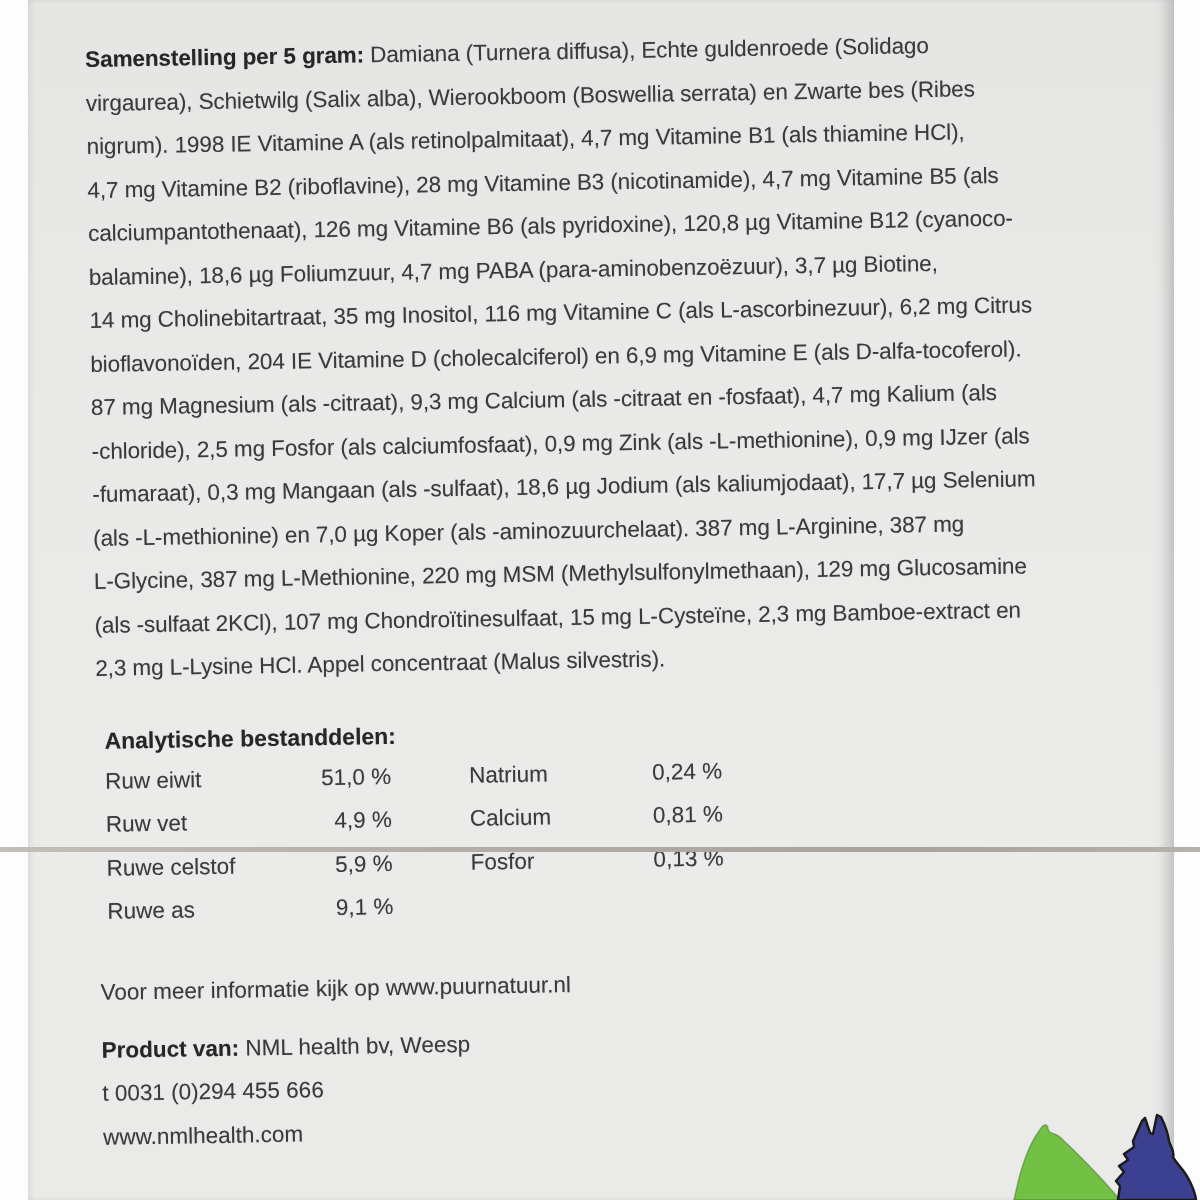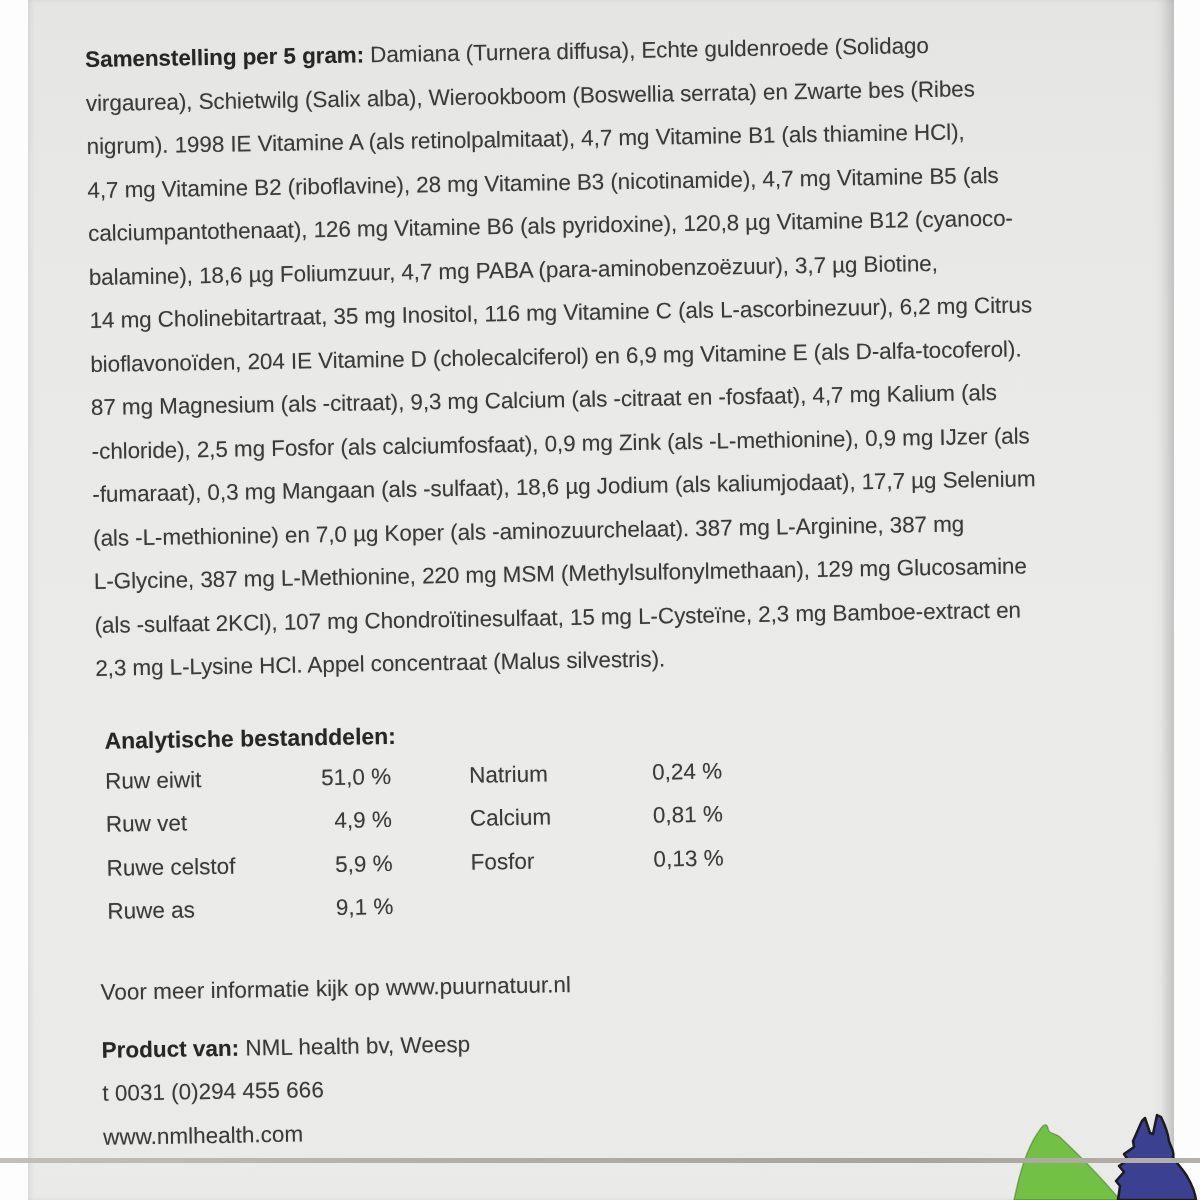--- a/index.html
+++ b/index.html
@@ -1,21 +1,21 @@
 <!DOCTYPE html>
 <html><head>
 <meta charset="utf-8">
 <style>
   html,body{margin:0;padding:0;}
   body{
     width:1200px;height:1200px;position:relative;overflow:hidden;
     background:#fdfdfd;
     font-family:"Liberation Sans", sans-serif;
   }
-  .photo{position:absolute;inset:0;width:1200px;height:1163px;}
+  .photo{position:absolute;inset:0;width:1200px;height:852px;}
   .label{
     position:absolute;left:28px;top:0;width:1146px;height:1200px;
     background:linear-gradient(to bottom,#e5e5e4 0%,#e9e9e8 25%,#ebebea 70%,#eaeae8 100%);
     box-shadow:inset -16px 0 14px -10px rgba(110,110,110,.38),
                inset 4px 0 6px -3px rgba(140,140,140,.25);
   }
   .bottom-edge{
     position:absolute;left:0;bottom:0;width:1200px;height:5px;
     background:linear-gradient(to right,#c2beb8,#b2ada6 40%,#a8a39c 75%,#b5b1ab);
   }

